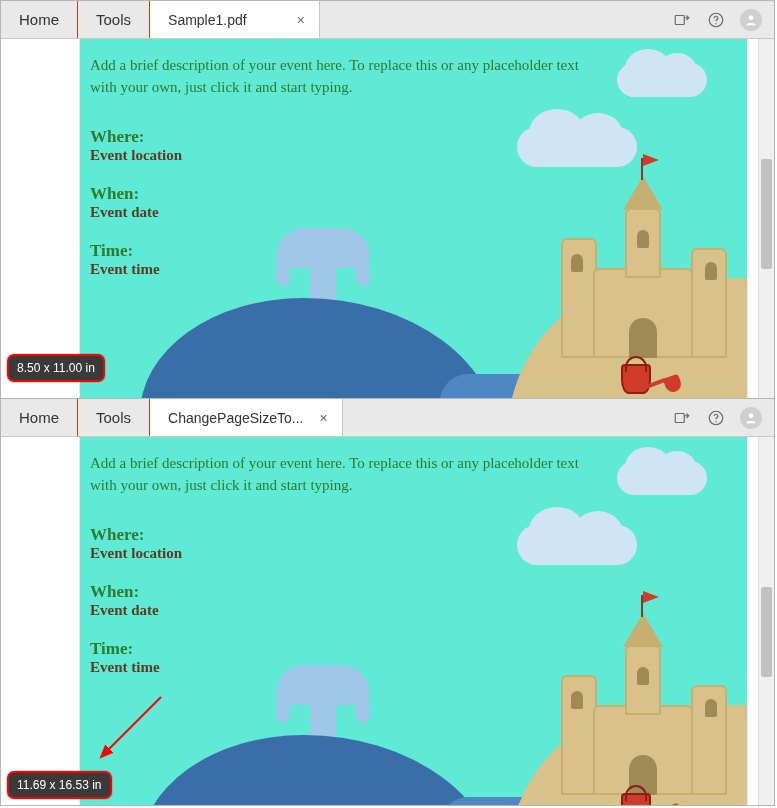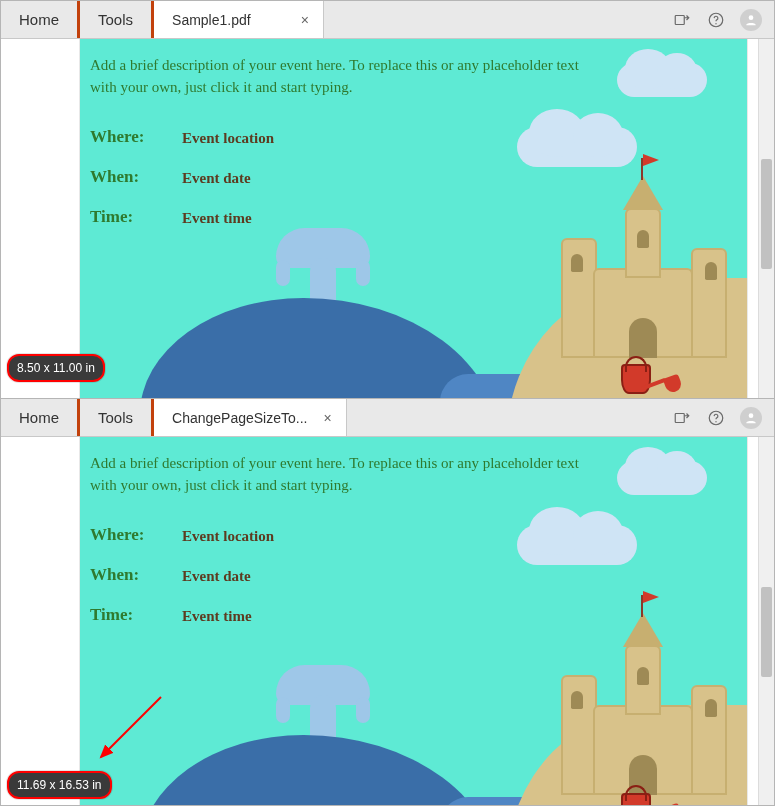--- a/index.html
+++ b/index.html
@@ -25,21 +25,21 @@
     align-items: stretch;
     position: relative;
   }
   .tb-btn {
     display: flex;
     align-items: center;
     justify-content: center;
     padding: 0 18px;
     font-size: 15px;
     color: #333;
-    border-right: 3px solid #c2410c;
+    border-right: 1px solid #c2410c;
     cursor: pointer;
   }
   .doc-tab {
     display: flex;
     align-items: center;
     background: #fff;
     border-right: 1px solid #c8c8c8;
     padding: 0 10px 0 18px;
     font-size: 14px;
     color: #333;
@@ -111,22 +111,23 @@
     line-height: 1.45;
     padding: 16px 0 0 10px;
     max-width: 520px;
   }
   .fields {
     padding: 8px 0 0 10px;
     font-family: Georgia, "Times New Roman", serif;
   }
   .field-row {
     display: flex;
-    align-items: flex-end;
+    align-items: flex-start;
     margin-top: 20px;
+    flex-direction: column;
   }
   .field-label {
     width: 92px;
     color: #2f7a2f;
     font-weight: bold;
     font-size: 17px;
   }
   .field-value {
     color: #5d3b20;
     font-weight: bold;
@@ -282,21 +283,21 @@
     transform: rotate(-20deg);
   }
   
   .size-badge {
     position: absolute;
     left: 6px;
     background: #3a3a3a;
     color: #fff;
     font-size: 12px;
     padding: 5px 8px;
-    border-radius: 12px;
+    border-radius: 7px;
     border: 2px solid #ff0000;
     box-shadow: 0 0 0 1px rgba(0,0,0,.1);
   }
   .window.top .size-badge { bottom: 16px; }
   .window.bot .size-badge { bottom: 6px; text-align: center; }
   
   .arrow {
     position: absolute;
     left: 90px; bottom: 34px;
     width: 80px; height: 80px;

